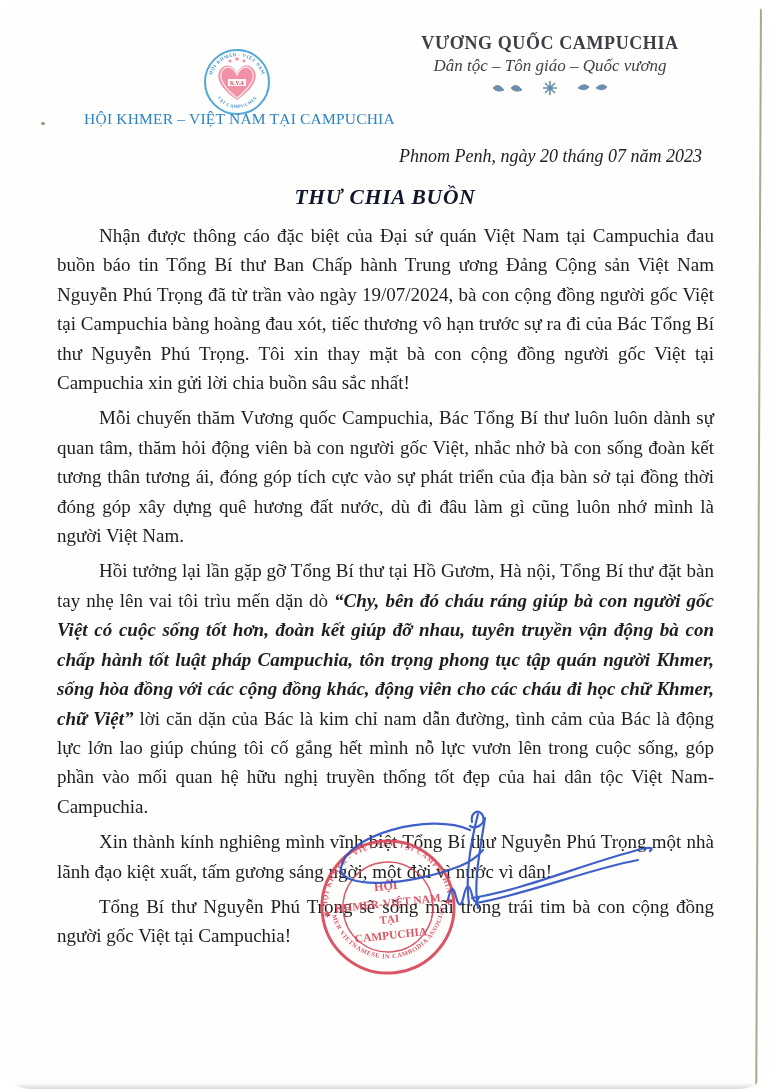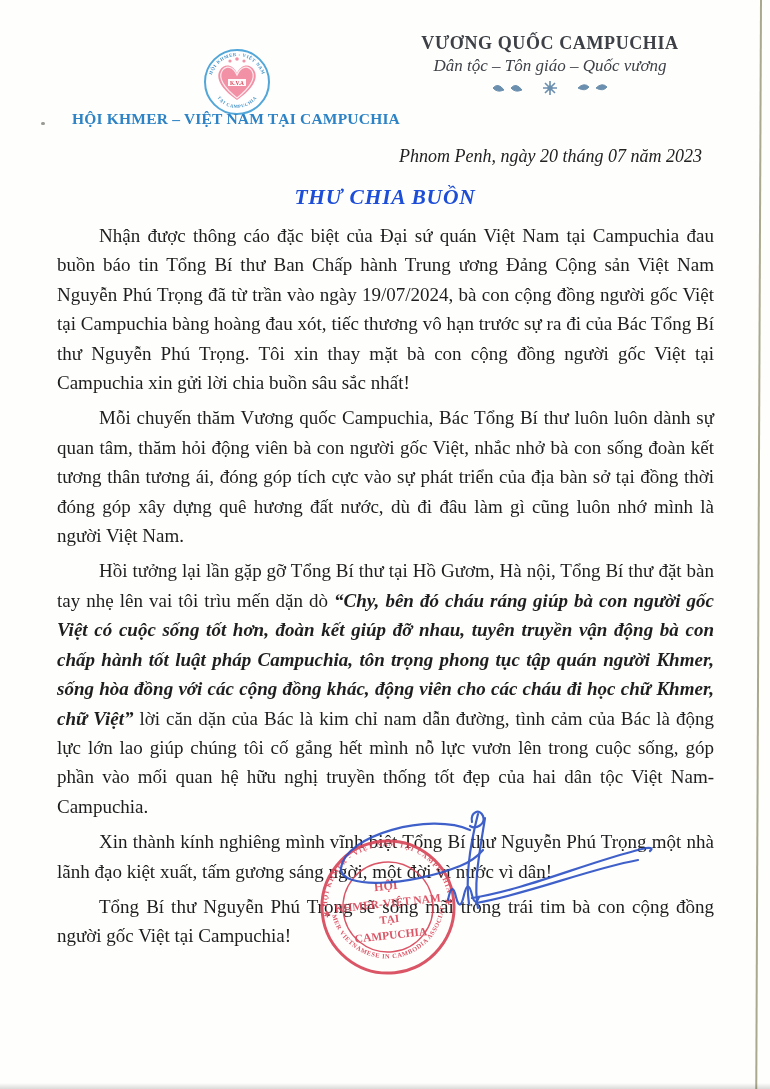--- a/index.html
+++ b/index.html
@@ -1,35 +1,35 @@
 <!DOCTYPE html>
 <html><head>
 <meta charset="utf-8">
 <style>
   html,body{margin:0;padding:0;}
   body{background:#ffffff;}
   .page{
     position:relative;width:770px;height:1089px;background:#fefefd;
-    font-family:"Liberation Serif","DejaVu Serif",serif;color:#1f1f1f;overflow:hidden;
+    font-family:"Liberation Serif","DejaVu Serif",serif;color:#1f1f1f;overflow:hidden;border-radius:31px;
   }
   
   .kingdom{position:absolute;left:390px;top:33px;width:320px;text-align:center;color:#3d4046;}
   .kingdom-title{font-size:18px;letter-spacing:.6px;font-weight:600;}
   .kingdom-motto{font-size:17px;font-style:italic;margin-top:2px;}
   .ornament{margin-top:3px;}
   
   .logo-wrap{position:absolute;left:203px;top:48px;width:68px;height:68px;}
   .assoc-name{
-    position:absolute;left:72px;top:110px;width:335px;text-align:left;
-    color:#2d83c5;font-weight:bold;font-size:15.5px;letter-spacing:.2px;
+    position:absolute;left:72px;top:110px;width:335px;text-align:center;
+    color:#2d83c5;font-weight:normal;font-size:15.5px;letter-spacing:.2px;
   }
   .scan-speck{position:absolute;left:41px;top:122px;width:4px;height:3px;background:#9a9a94;border-radius:2px;}
   
   .date-line{position:absolute;left:250px;top:146px;width:452px;text-align:right;font-style:italic;font-size:18px;color:#222;}
-  .letter-title{position:absolute;left:0;top:185px;width:770px;text-align:center;font-weight:bold;font-style:italic;font-size:21.5px;letter-spacing:.8px;color:#1d4ed8;}
+  .letter-title{position:absolute;left:0;top:185px;width:770px;text-align:center;font-weight:bold;font-style:italic;font-size:21.5px;letter-spacing:.8px;color:#0f172a;}
   
   .body-text{position:absolute;left:57px;top:221px;width:657px;font-size:19px;line-height:29.4px;text-align:justify;color:#1e1e1e;}
   .body-text p{margin:0 0 6px 0;text-indent:42px;}
   .quote{font-style:italic;font-weight:bold;}
   
   .sig-role{position:absolute;left:377px;top:811px;width:160px;text-align:center;font-weight:bold;font-size:20px;letter-spacing:.5px;color:#1c1c1c;}
   .stamp{position:absolute;left:313px;top:832px;width:150px;height:150px;transform:rotate(-6deg);opacity:.92;}
   .signature-ink{position:absolute;left:320px;top:800px;width:345px;height:135px;}
   .sig-name{position:absolute;left:385px;top:962px;width:150px;text-align:center;font-weight:bold;font-size:20px;letter-spacing:1.5px;color:#e4485c;}
   

